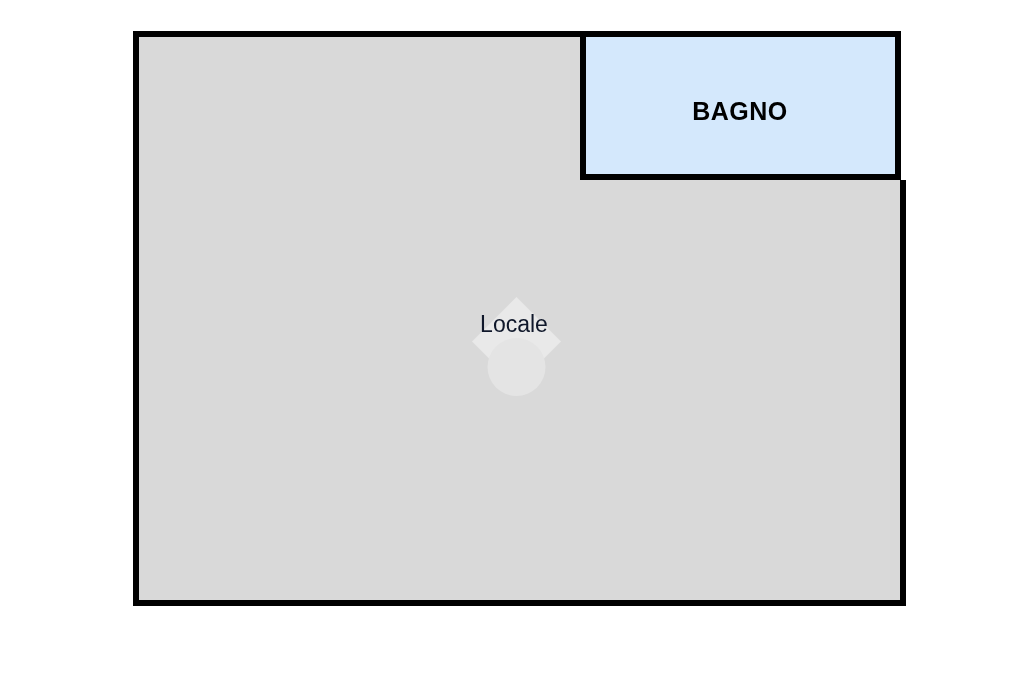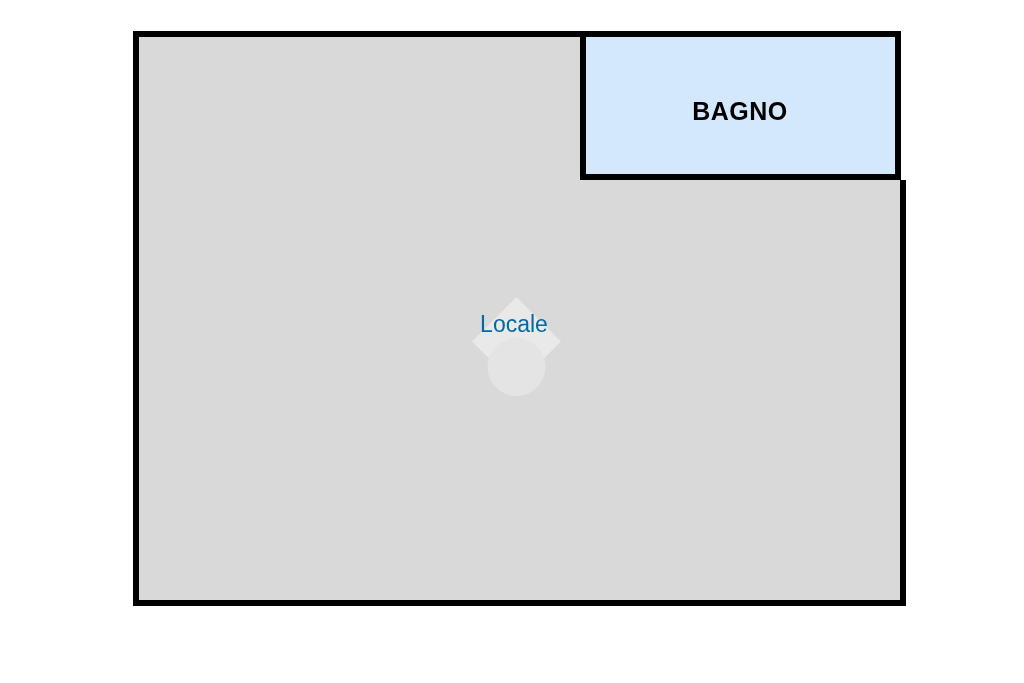--- a/index.html
+++ b/index.html
@@ -67,21 +67,21 @@
     font-size: 25px;
     font-weight: bold;
     letter-spacing: 0.5px;
     color: #000000;
   }
   .label-locale {
     left: 514px;
     top: 324px;
     font-size: 23px;
     font-weight: normal;
-    color: #0369a1;
+    color: #0f172a;
     z-index: 4;
   }
 
   
   .watermark {
     position: absolute;
     left: 467px;
     top: 292px;
     width: 99px;
     height: 104px;

